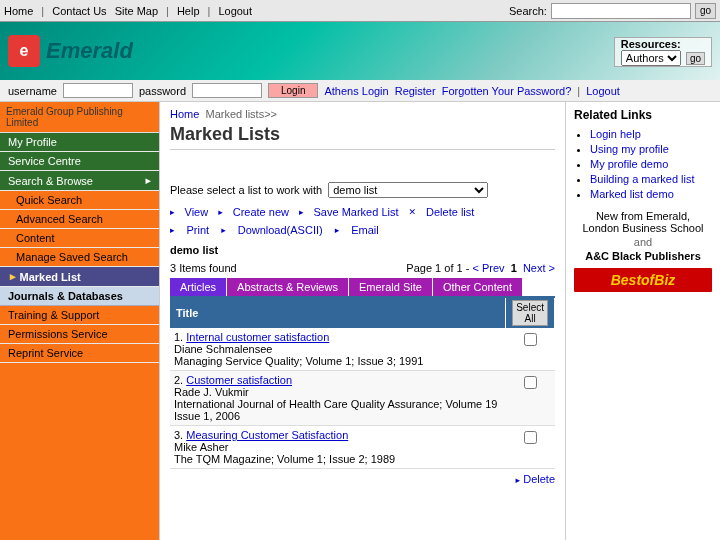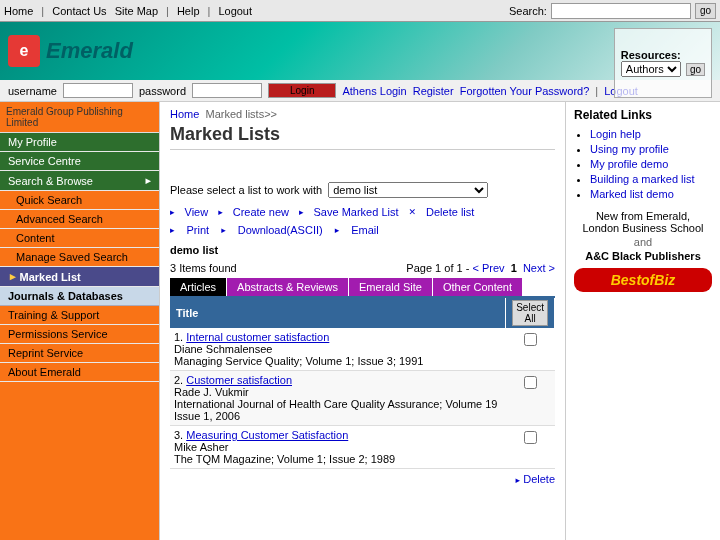--- a/index.html
+++ b/index.html
@@ -33,43 +33,43 @@
     .logo-area { display: flex; align-items: center; gap: 6px; }
     .logo-icon {
       width: 32px; height: 32px;
       background: #e53935;
       border-radius: 4px;
       display: flex; align-items: center; justify-content: center;
       color: white; font-weight: bold; font-size: 16px;
     }
     .logo-text { color: #006064; font-size: 22px; font-weight: bold; font-style: italic; }
     .resources-box {
-      position: absolute; right: 8px; top: 6px;
+      position: absolute; right: 8px; top: 15px;
       background: rgba(255,255,255,0.7);
       border: 1px solid #aaa;
-      padding: 20px 6px;
+      padding: 0 6px;
       font-size: 11px;
     }
     .resources-box label { font-size: 11px; font-weight: bold; }
     .resources-box select { font-size: 11px; margin-right: 2px; }
     .resources-box button { font-size: 10px; padding: 0 3px; background: #ddd; border: 1px solid #999; }
 
     
     #login-bar {
       background: #f0f0f0;
       border-bottom: 1px solid #ccc;
       padding: 3px 8px;
       display: flex;
       align-items: center;
       gap: 6px;
       font-size: 11px;
       height: 22px;
     }
     #login-bar input { width: 70px; height: 15px; font-size: 10px; border: 1px solid #999; }
-    #login-bar button { height: 15px; font-size: 10px; padding: 0 21px; background: #b91c1c; border: 1px solid #999; cursor: pointer; }
+    #login-bar button { height: 15px; font-size: 10px; padding: 0 12px; background: #fca5a5; border: 1px solid #999; cursor: pointer; }
     #login-bar a { color: #0000cc; text-decoration: none; font-size: 11px; }
 
     
     #main-layout {
       display: flex;
       height: calc(540px - 22px - 58px - 22px);
     }
 
     
     #sidebar {
@@ -156,21 +156,21 @@
     .list-name { font-weight: bold; margin-bottom: 2px; }
 
     
     .content-tabs {
       display: flex;
       border-bottom: 2px solid #336699;
       margin-bottom: 0;
     }
     .tab {
       padding: 3px 10px;
-      background: #000000;
+      background: #6d28d9;
       color: white;
       font-size: 11px;
       cursor: pointer;
       border-right: 1px solid #fff;
     }
     .tab.inactive { background: #a21caf; }
 
     
     .articles-table {
       width: 100%;
@@ -219,21 +219,21 @@
     .new-from .publisher { font-weight: bold; }
     .new-from .and-text { color: #666; text-align: center; display: block; margin: 2px 0; }
     .bestofbiz {
       margin-top: 6px;
       background: #cc0000;
       color: white;
       font-weight: bold;
       font-size: 14px;
       padding: 4px 6px;
       text-align: center;
-      border-radius: 9px;
+      border-radius: 1px;
     }
     .bestofbiz span { color: #ffcc00; font-style: italic; }
   </style>
 </head>
 <body>
 
 <div id="top-nav">
   <a>Home</a>
   <span class="nav-sep">|</span>
   <a>Contact Us</a>
@@ -311,23 +311,20 @@
       <span>Journals &amp; Databases</span>
     </div>
     <div class="sidebar-item">
       <span>Training &amp; Support</span>
     </div>
     <div class="sidebar-item">
       <span>Permissions Service</span>
     </div>
     <div class="sidebar-item">
       <span>Reprint Service</span>
-    </div>
-    <div class="sidebar-item">
-      <span>About Emerald</span>
     </div>
   </div>
 
   <div id="content">
     <div class="breadcrumb">
       <a>Home</a>&nbsp;
       <span>Marked lists&gt;&gt;</span>
     </div>
 
     <div class="page-title">Marked Lists</div>

